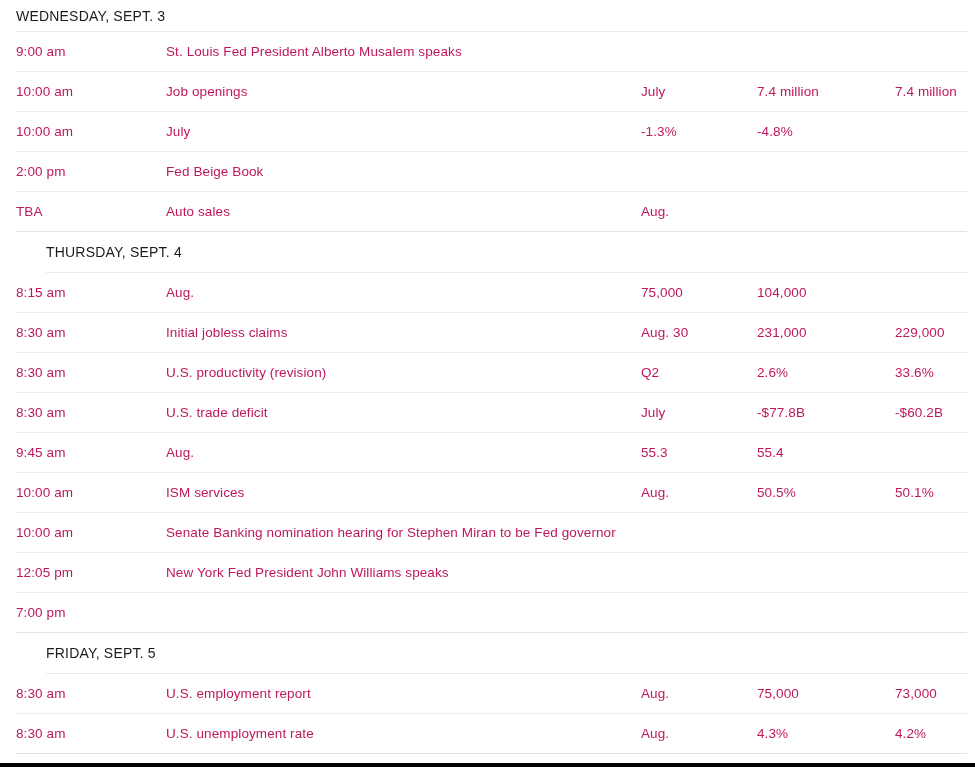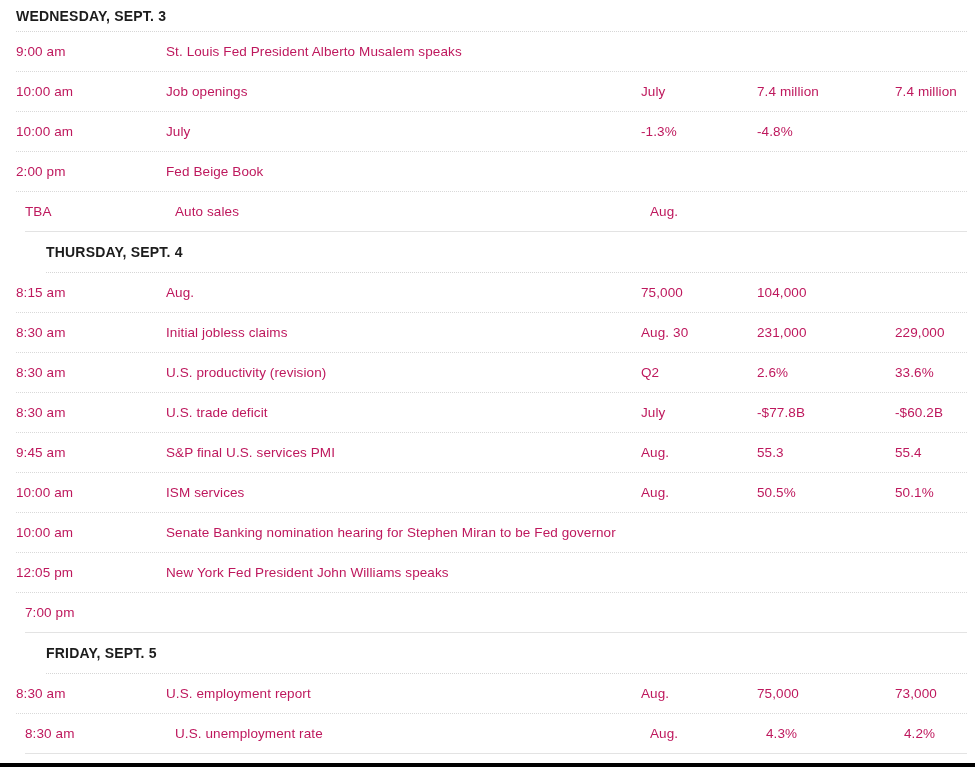--- a/index.html
+++ b/index.html
@@ -11,31 +11,31 @@
   .calendar{
     position:absolute;left:16px;top:0;width:951px;
   }
   .section-header{
     display:flex;align-items:center;height:40px;
     border-bottom:1px dotted #d6d6d6;
   }
   .section-header.first{height:31px;}
   .section-header:not(.first){border-top:0;margin-left:30px;}
   .section-label{
-    font-weight:bold;font-size:14px;color:#1c1c1c;letter-spacing:.2px;
+    font-weight:normal;font-size:14px;color:#1c1c1c;letter-spacing:.2px;
   }
   .row{
     display:grid;
     grid-template-columns:150px 475px 116px 138px 1fr;
     align-items:center;
     height:39px;
     border-bottom:1px dotted #d9d9d9;
     font-size:13.5px;color:#be185d;letter-spacing:.1px;
   }
-  .row.last{border-bottom:1px solid #e3e3e3;margin-left:9px;}
+  .row.last{border-bottom:1px solid #e3e3e3;}
   .cell{white-space:nowrap;overflow:visible;}
   .bottom-bar{
     position:absolute;left:0;bottom:0;width:975px;height:4px;background:#000000;
   }
 </style>
 </head>
 <body>
 
 <div class="calendar">
     <div class="section-header first">
@@ -100,21 +100,20 @@
     </div>
     <div class="row">
       <div class="cell time">8:30 am</div>
       <div class="cell event">U.S. trade deficit</div>
       <div class="cell period">July</div>
       <div class="cell forecast">-$77.8B</div>
       <div class="cell previous">-$60.2B</div>
     </div>
     <div class="row">
       <div class="cell time">9:45 am</div>
-      <div class="cell event">S&amp;P final U.S. services PMI</div>
       <div class="cell period">Aug.</div>
       <div class="cell forecast">55.3</div>
       <div class="cell previous">55.4</div>
     </div>
     <div class="row">
       <div class="cell time">10:00 am</div>
       <div class="cell event">ISM services</div>
       <div class="cell period">Aug.</div>
       <div class="cell forecast">50.5%</div>
       <div class="cell previous">50.1%</div>

